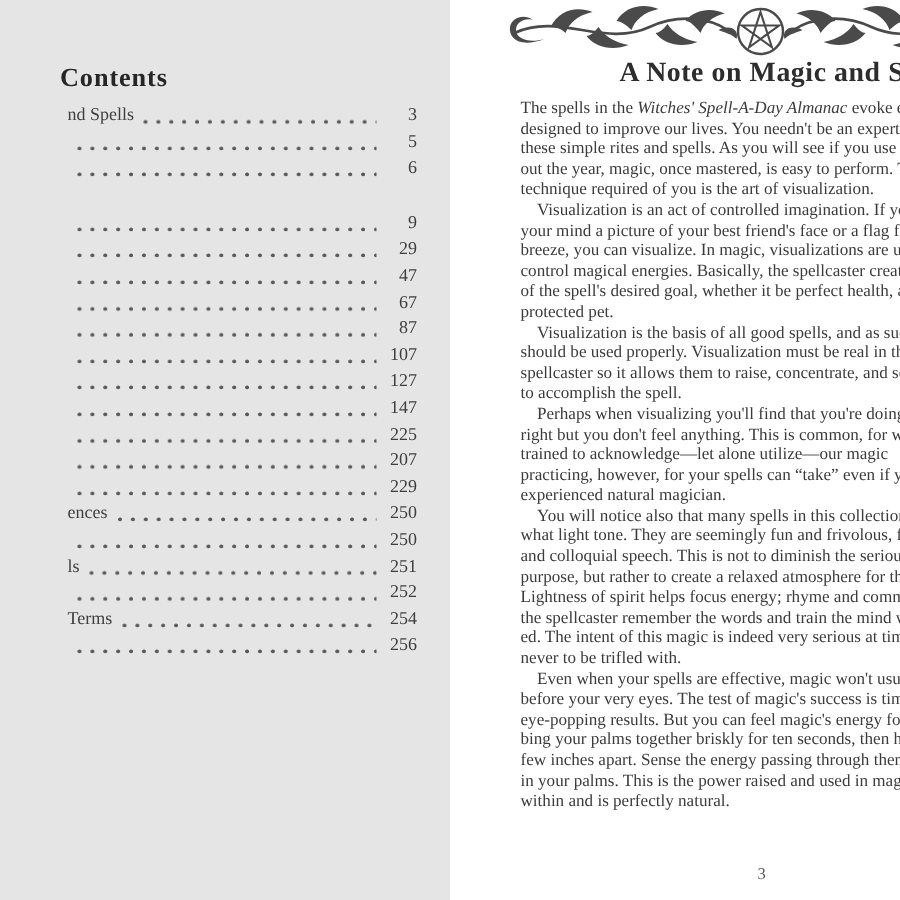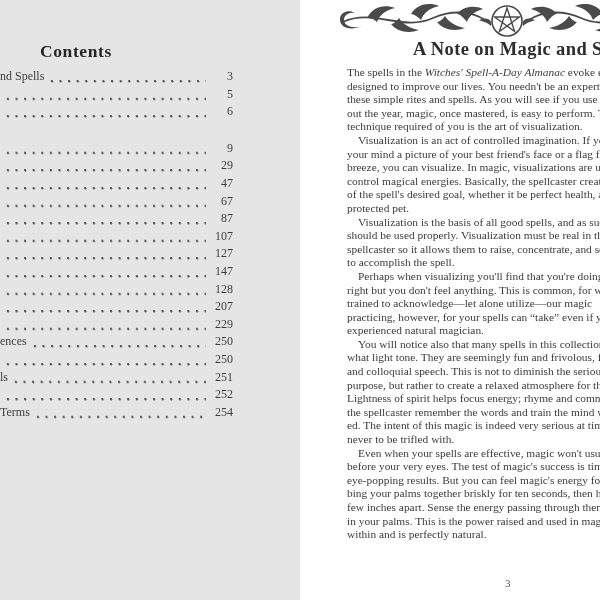--- a/index.html
+++ b/index.html
@@ -7,21 +7,21 @@
     width:600px;height:600px;position:relative;overflow:hidden;
     background:#ffffff;
     font-family:"Liberation Serif", serif;
   }
   
   .left-page{position:absolute;left:0;top:0;width:300px;height:600px;background:#e5e5e5;}
   .contents-heading{
     position:absolute;left:40px;top:41px;
     font-size:17.5px;font-weight:bold;color:#262626;letter-spacing:.6px;
   }
-  .toc{position:absolute;left:0;top:69px;width:233px;}
+  .toc{position:absolute;left:0;top:69px;width:233px;padding-left:45px;}
   .toc-row{
     display:flex;align-items:baseline;height:17.6px;
     font-size:12px;color:#3e3e3e;
   }
   .toc-label{white-space:nowrap;flex:0 0 auto;}
   .dots{
     flex:1 1 auto;align-self:stretch;margin:0 3px 0 4px;
     background-image:radial-gradient(circle at 4px 12px,#585858 1.05px,rgba(0,0,0,0) 1.45px);
     background-size:8.6px 17.6px;background-repeat:repeat-x;
   }
@@ -100,21 +100,21 @@
         <span class="toc-page">127</span>
       </div>
       <div class="toc-row">
         <span class="toc-label"></span>
         <span class="dots"></span>
         <span class="toc-page">147</span>
       </div>
       <div class="toc-row">
         <span class="toc-label"></span>
         <span class="dots"></span>
-        <span class="toc-page">128</span>
+        <span class="toc-page">225</span>
       </div>
       <div class="toc-row">
         <span class="toc-label"></span>
         <span class="dots"></span>
         <span class="toc-page">207</span>
       </div>
       <div class="toc-row">
         <span class="toc-label"></span>
         <span class="dots"></span>
         <span class="toc-page">229</span>
@@ -136,20 +136,25 @@
       </div>
       <div class="toc-row">
         <span class="toc-label"></span>
         <span class="dots"></span>
         <span class="toc-page">252</span>
       </div>
       <div class="toc-row">
         <span class="toc-label">Terms</span>
         <span class="dots"></span>
         <span class="toc-page">254</span>
+      </div>
+      <div class="toc-row">
+        <span class="toc-label"></span>
+        <span class="dots"></span>
+        <span class="toc-page">256</span>
       </div>
     </div>
 </div>
 
 <div class="right-page"></div>
 
 <svg class="ornament" viewBox="0 0 270 40" xmlns="http://www.w3.org/2000/svg">
   <g id="fl" fill="#4a4a4a" stroke="none">
     <path d="M30 24 C14 30 6 24 7 16 C8 10 16 7 22 11 C16 10 11 13 11 18 C11 24 20 27 30 24 Z"></path>
     <path d="M10 20 C40 6 70 30 100 16 C120 7 140 10 152 18" fill="none" stroke="#4a4a4a" stroke-width="1.8"></path>

